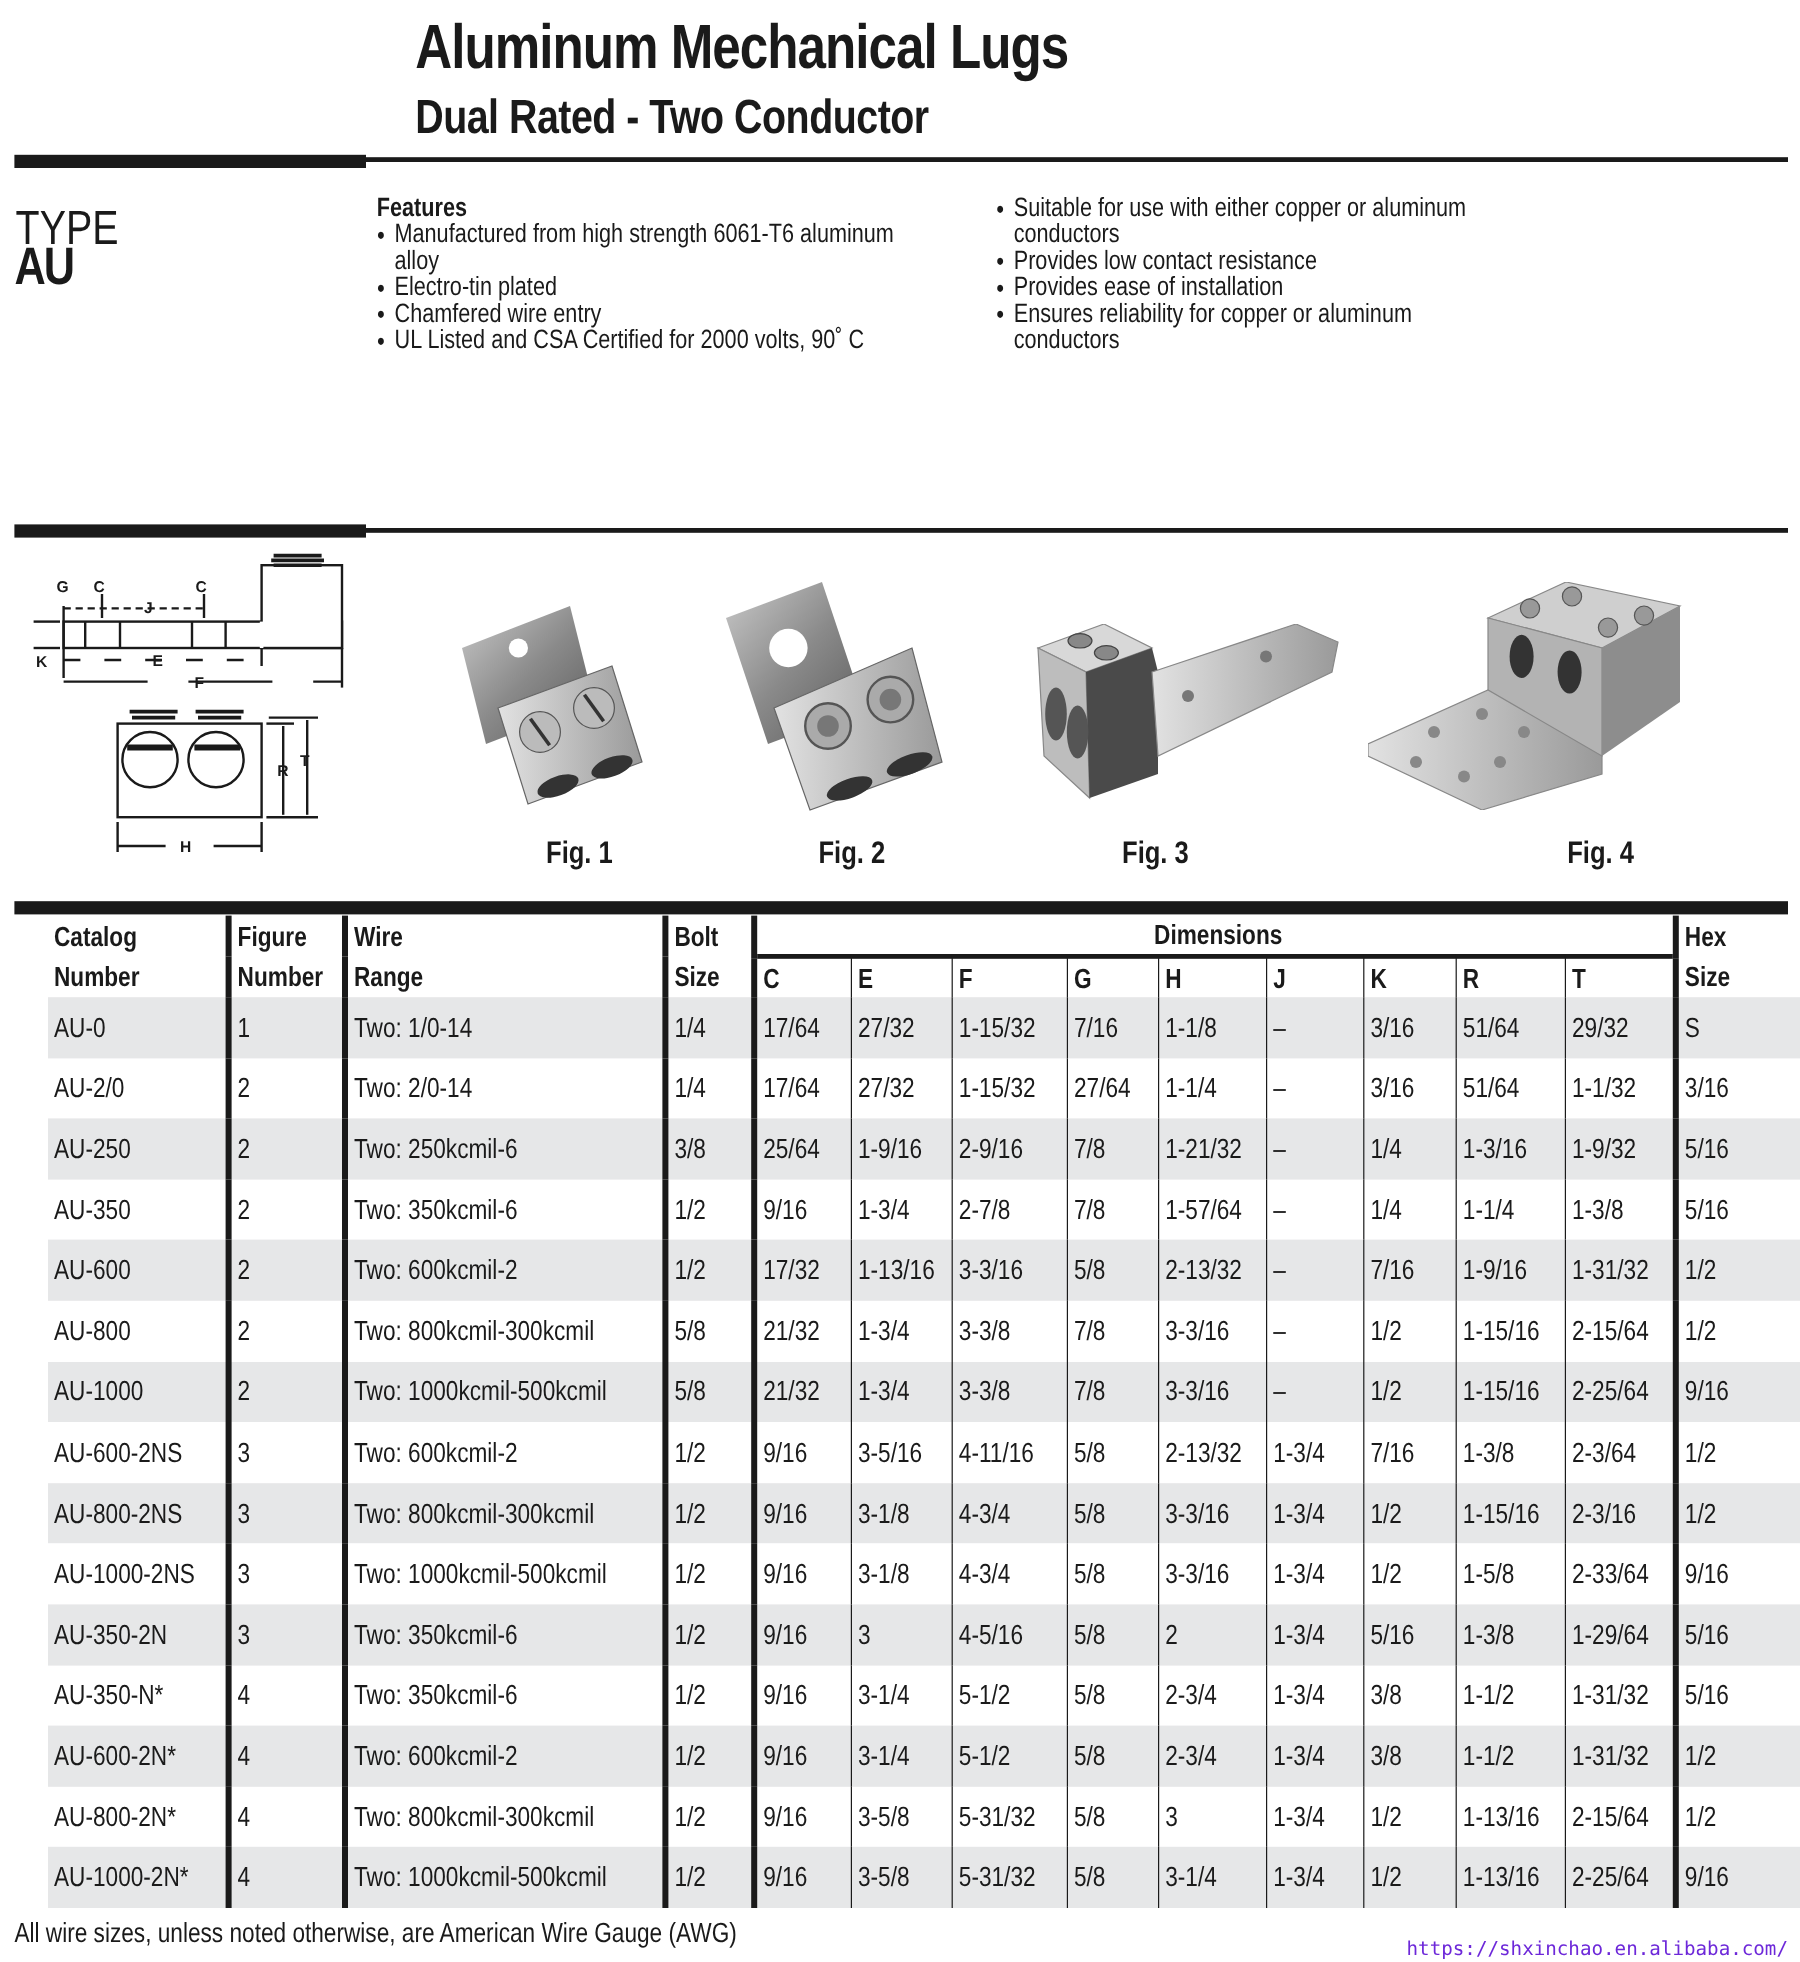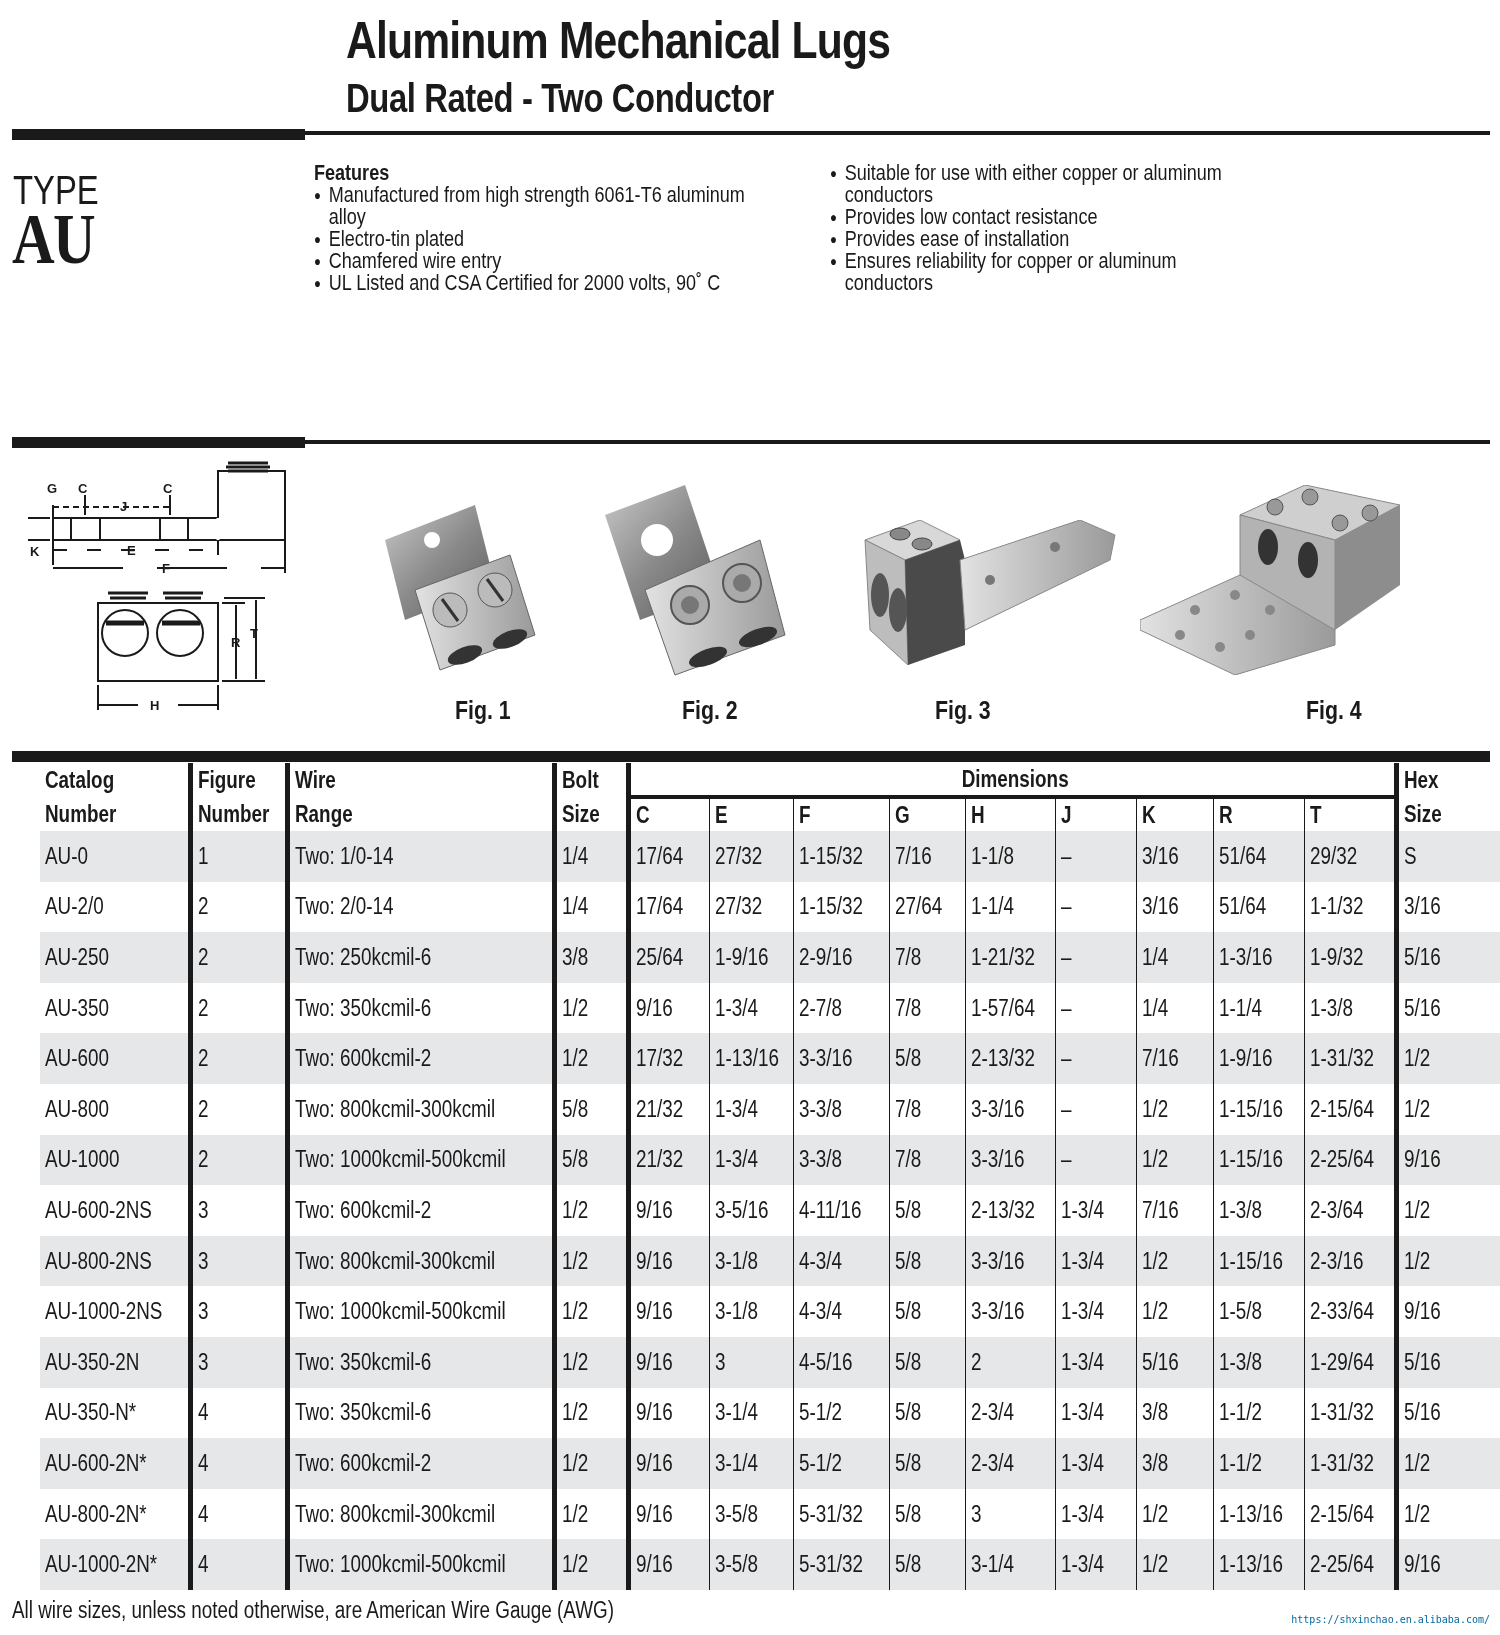--- a/index.html
+++ b/index.html
@@ -7,21 +7,21 @@
   body { position: relative; font-family: "Liberation Sans", sans-serif; color: #1a1a1a; }
   .cond { transform: scaleX(0.82); transform-origin: left center; display: inline-block; white-space: nowrap; }
 
   .title { position: absolute; left: 346px; top: 10px; font-size: 52px; font-weight: bold; letter-spacing: -1px; }
   .subtitle { position: absolute; left: 346px; top: 76px; font-size: 40px; font-weight: bold; letter-spacing: -0.5px; }
 
   .rule-thick { position: absolute; height: 11px; background: #1a1a1a; }
   .rule-thin { position: absolute; height: 4px; background: #1a1a1a; }
 
   .type-label { position: absolute; left: 13px; top: 168px; font-size: 40px; font-weight: normal; }
-  .type-code { position: absolute; left: 12px; top: 198px; font-size: 72px; font-weight: bold; letter-spacing: -2px; font-family: Liberation Serif, serif; }
+  .type-code { position: absolute; left: 12px; top: 198px; font-size: 44px; font-weight: bold; letter-spacing: -2px; }
 
   .feat { position: absolute; font-size: 22px; line-height: 22px; }
   .feat h3 { font-size: 22px; font-weight: bold; margin-bottom: 0px; }
   .feat ul { list-style: none; }
   .feat li { position: relative; padding-left: 18px; }
   .feat li::before { content: "\25CF"; position: absolute; left: 0; top: 0; font-size: 14px; }
 
   .diagram { position: absolute; left: 20px; top: 455px; width: 280px; height: 290px; }
 
   .fig { position: absolute; }
@@ -29,21 +29,21 @@
 
   table.spec { position: absolute; left: 12px; top: 763px; width: 1478px; border-collapse: collapse; font-size: 23px; margin-left: 28px; }
   table.spec th { text-align: left; font-weight: bold; padding: 0 0 0 5px; height: 34px; vertical-align: middle; }
   table.spec td { padding: 0 0 0 5px; height: 50.6px; vertical-align: middle; }
   table.spec tbody tr:nth-child(odd) td { background: #e6e7e8; }
   .bl-thick { border-left: 5px solid #1a1a1a; }
   .bl-thin { border-left: 1.5px solid #1a1a1a; }
   .dim-head { border-bottom: 4px solid #1a1a1a; text-align: center !important; }
 
   .footnote { position: absolute; left: 12px; top: 1597px; font-size: 23px; }
-  .url { position: absolute; right: 10px; top: 1614px; font-family: "DejaVu Sans Mono", monospace; font-size: 10px; color: #0369a1; }
+  .url { position: absolute; right: 10px; top: 1614px; font-family: "DejaVu Sans Mono", monospace; font-size: 16px; color: #6d28d9; }
 </style>
 </head>
 <body>
 
 <div class="title"><span class="cond">Aluminum Mechanical Lugs</span></div>
 <div class="subtitle"><span class="cond">Dual Rated - Two Conductor</span></div>
 
 <div class="rule-thick" style="left:12px; top:129px; width:293px;"></div>
 <div class="rule-thin" style="left:305px; top:131px; width:1185px;"></div>
 

